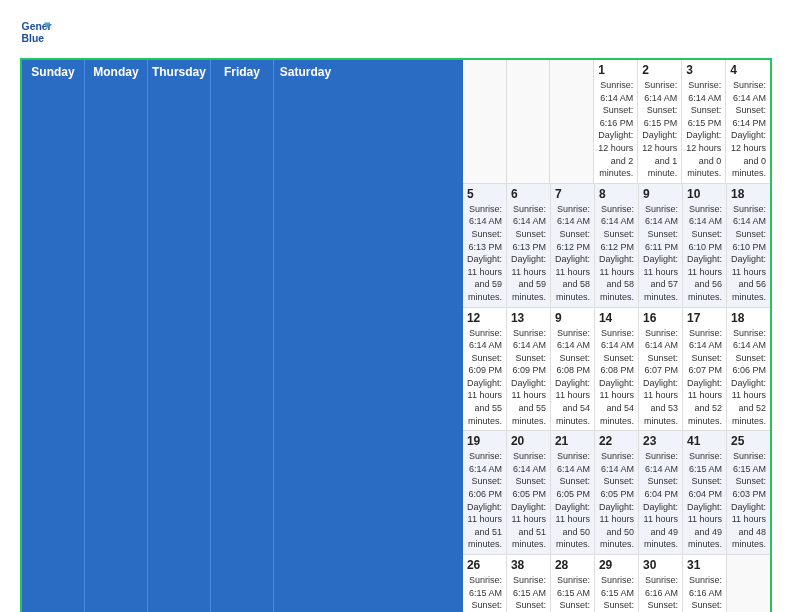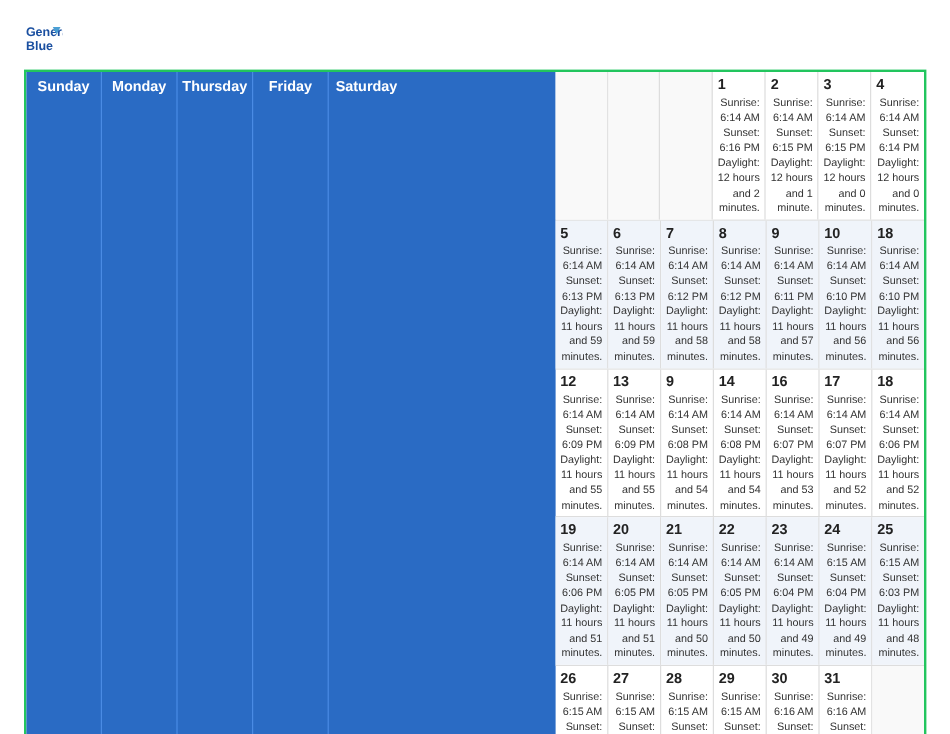--- a/index.html
+++ b/index.html
@@ -226,35 +226,35 @@
           </div>
           <div class="cal-cell">
             <span class="day-num">22</span>
             <div class="cell-text">Sunrise: 6:14 AM<br>Sunset: 6:05 PM<br>Daylight: 11 hours and 50 minutes.</div>
           </div>
           <div class="cal-cell">
             <span class="day-num">23</span>
             <div class="cell-text">Sunrise: 6:14 AM<br>Sunset: 6:04 PM<br>Daylight: 11 hours and 49 minutes.</div>
           </div>
           <div class="cal-cell">
-            <span class="day-num">24</span>
+            <span class="day-num">41</span>
             <div class="cell-text">Sunrise: 6:15 AM<br>Sunset: 6:04 PM<br>Daylight: 11 hours and 49 minutes.</div>
           </div>
           <div class="cal-cell">
             <span class="day-num">25</span>
             <div class="cell-text">Sunrise: 6:15 AM<br>Sunset: 6:03 PM<br>Daylight: 11 hours and 48 minutes.</div>
           </div>
         </div>
         <div class="cal-week">
           <div class="cal-cell">
             <span class="day-num">26</span>
             <div class="cell-text">Sunrise: 6:15 AM<br>Sunset: 6:03 PM<br>Daylight: 11 hours and 48 minutes.</div>
           </div>
           <div class="cal-cell">
-            <span class="day-num">27</span>
+            <span class="day-num">38</span>
             <div class="cell-text">Sunrise: 6:15 AM<br>Sunset: 6:03 PM<br>Daylight: 11 hours and 47 minutes.</div>
           </div>
           <div class="cal-cell">
             <span class="day-num">28</span>
             <div class="cell-text">Sunrise: 6:15 AM<br>Sunset: 6:02 PM<br>Daylight: 11 hours and 47 minutes.</div>
           </div>
           <div class="cal-cell">
             <span class="day-num">29</span>
             <div class="cell-text">Sunrise: 6:15 AM<br>Sunset: 6:02 PM<br>Daylight: 11 hours and 46 minutes.</div>
           </div>

